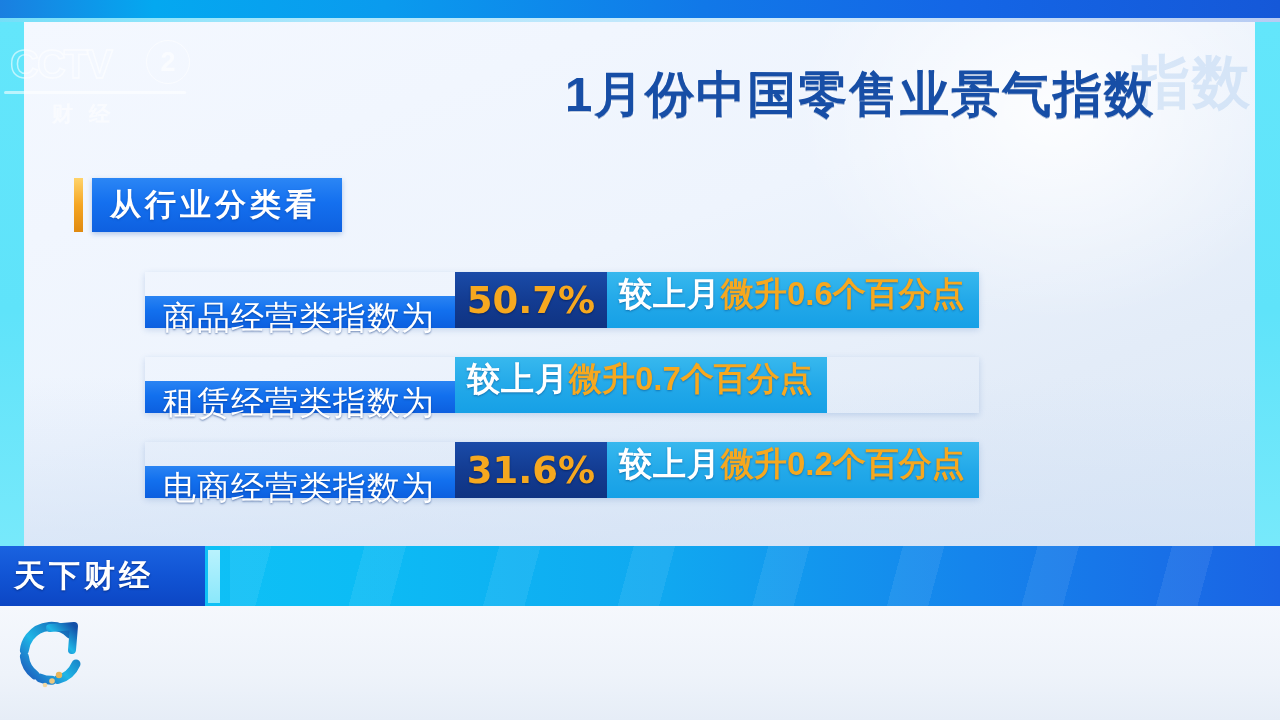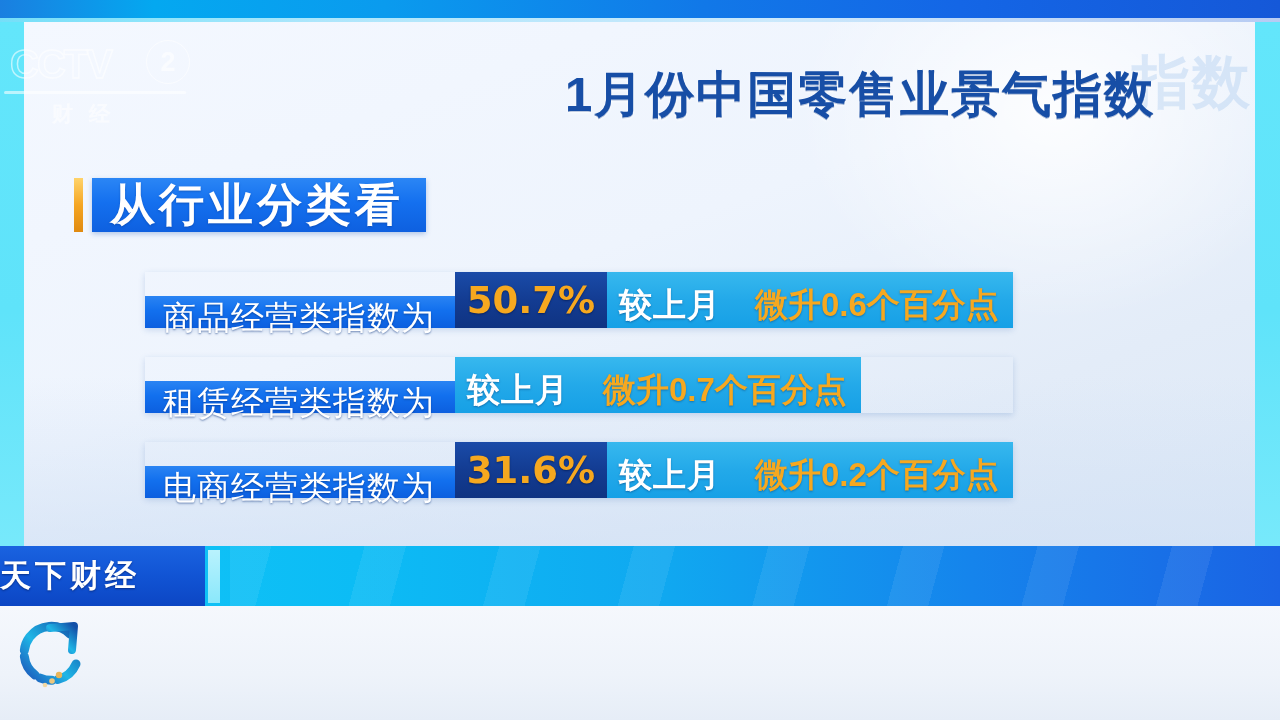--- a/index.html
+++ b/index.html
@@ -108,21 +108,21 @@
     width:9px; margin-right:9px;
     background:linear-gradient(180deg,#ffd36a 0%,#f5a623 50%,#e08a10 100%);
   }
   .badge-box {
     background:linear-gradient(180deg,#2b86f5 0%,#1470ef 45%,#0e60e0 100%);
     padding:4px 22px 4px 18px;
     display:flex; align-items:center;
     box-shadow:0 2px 5px rgba(30,90,180,.30);
   }
   .badge-text {
-    font-size:45px; font-weight:bold; letter-spacing:4px; color:#ffffff;
+    font-size:31px; font-weight:bold; letter-spacing:4px; color:#ffffff;
     text-shadow:0 1px 2px rgba(10,60,150,.5);
     white-space:nowrap;
   }
 
   
   .rows { position:absolute; top:272px; left:145px; }
   .data-row {
     display:flex; align-items:stretch;
     height:56px; margin-bottom:29px;
     box-shadow:0 2px 6px rgba(60,110,180,.22);
@@ -146,23 +146,22 @@
   }
   .cell-value span {
     font-size:37px; font-weight:bold; letter-spacing:0px;
     color:#f6a81f;
     text-shadow:0 1px 2px rgba(0,20,70,.6);
     white-space:nowrap;
     font-family:"DejaVu Sans",sans-serif;
   }
   .cell-note {
     background:linear-gradient(180deg,#37b8ee 0%,#23a9e9 50%,#16a0e6 100%);
-    display:flex; align-items:flex-end;
+    display:flex; align-items:flex-start;
     padding:0 14px 0 12px;
-    gap:34px;
   }
   .note-white {
     font-size:33px; font-weight:bold; letter-spacing:1px; color:#ffffff;
     text-shadow:0 1px 2px rgba(5,60,120,.5);
     white-space:nowrap;
   }
   .note-accent {
     font-size:33px; font-weight:bold; letter-spacing:0px; color:#f6a81f;
     text-shadow:0 1px 2px rgba(5,60,120,.45);
     white-space:nowrap;
@@ -173,21 +172,21 @@
     position:absolute; top:546px; left:0; width:1280px; height:60px;
     background:linear-gradient(90deg,#12c6f7 0%,#0cbcf5 28%,#10a8f0 52%,#1584ec 76%,#1a63e4 100%);
   }
   .lower-bar-tex {
     position:absolute; top:0; left:230px; width:1050px; height:60px;
     background:repeating-linear-gradient(105deg,rgba(255,255,255,.07) 0px,rgba(255,255,255,.07) 40px,rgba(255,255,255,0) 40px,rgba(255,255,255,0) 130px);
   }
   .program-tag {
     position:absolute; top:0; left:0; width:205px; height:60px;
     background:linear-gradient(180deg,#1a63e0 0%,#1154d4 50%,#0c46c4 100%);
-    display:flex; align-items:center; 
+    display:flex; align-items:center; padding-left:14px;
   }
   .program-tag span {
     font-size:31px; font-weight:bold; letter-spacing:4px; color:#ffffff;
     text-shadow:0 1px 2px rgba(0,25,90,.6);
   }
   .tag-divider {
     position:absolute; top:4px; left:208px; width:12px; height:53px;
     background:linear-gradient(180deg,#b9f2fd 0%,#8ae8fb 100%);
   }
 

